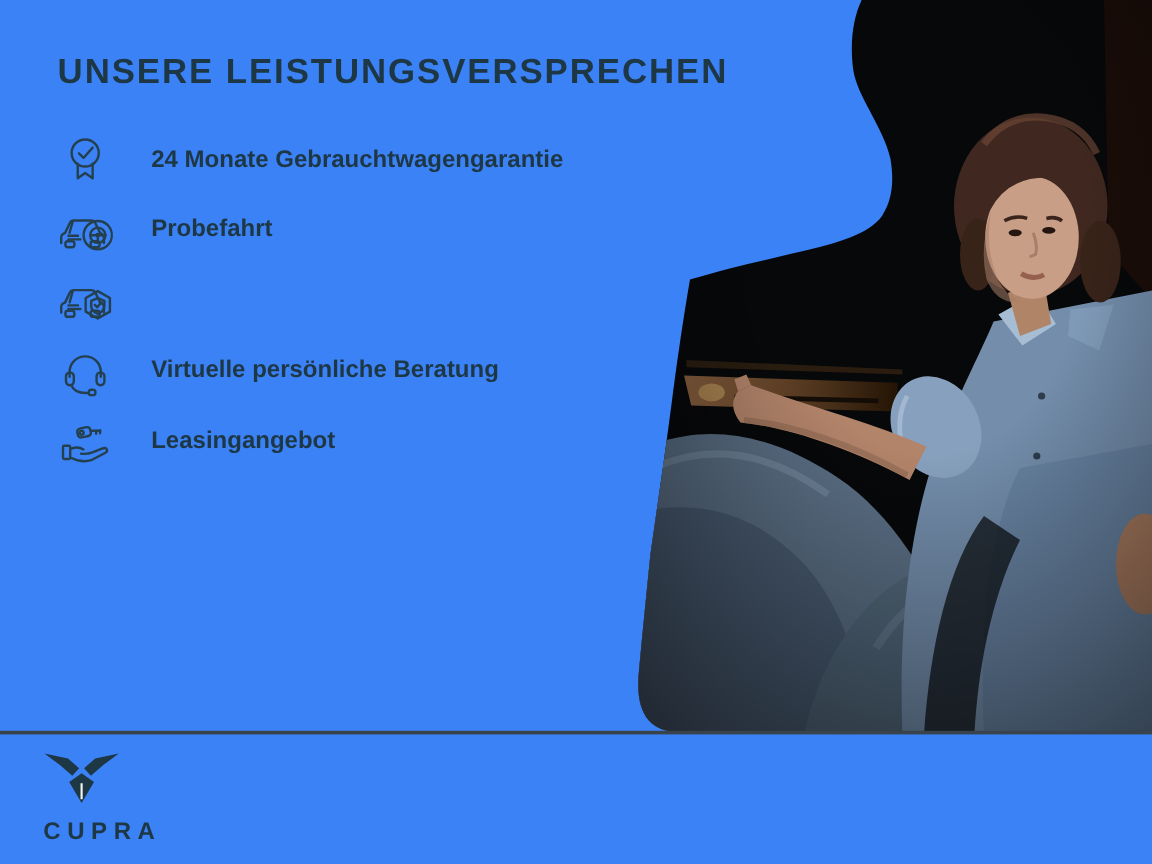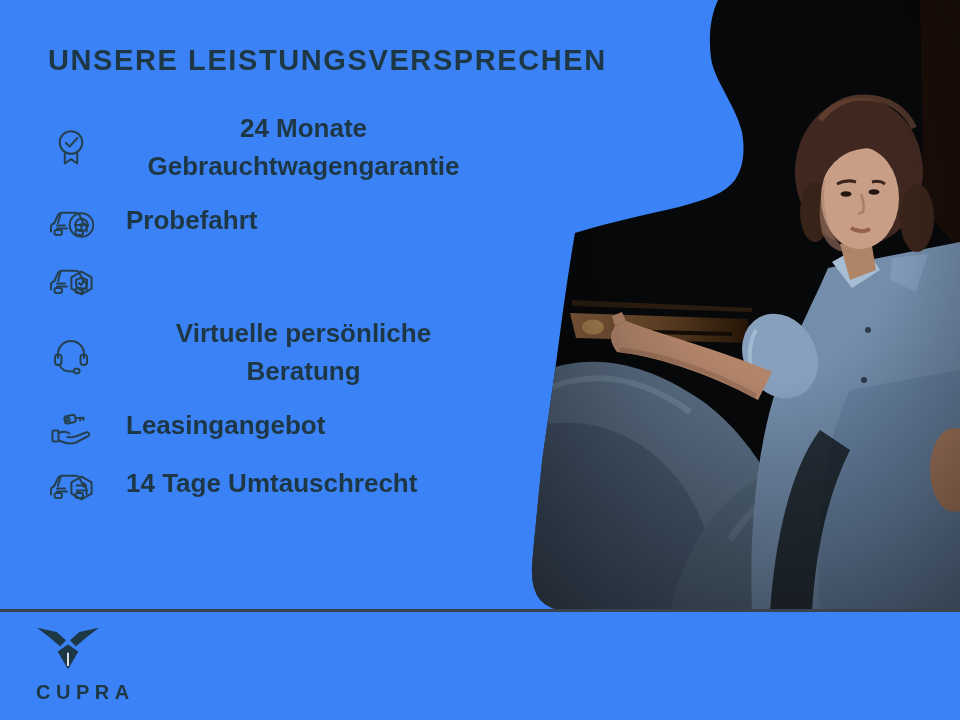--- a/index.html
+++ b/index.html
@@ -13,21 +13,21 @@
     font-size:29px;font-weight:bold;letter-spacing:1.6px;
   }
   .promises{
     position:absolute;left:48px;top:110px;width:450px;
     display:flex;flex-direction:column;gap:12.5px;
   }
   .promise-row{display:flex;align-items:center;min-height:46px;}
   .promise-icon{flex:0 0 50px;width:50px;height:46px;display:flex;align-items:center;}
   .promise-icon svg{width:46px;height:46px;display:block;}
   .promise-label{
-    margin-left:28px;font-size:26px;font-weight:bold;line-height:1.45;
+    margin-left:28px;font-size:20px;font-weight:bold;line-height:1.45;
     max-width:355px;white-space:pre-line;text-align:center;
   }
   .photo{position:absolute;left:520px;top:0;width:440px;height:612px;}
   .divider{position:absolute;left:0;top:609px;width:960px;height:3px;background:#39434b;}
   .footer-brand{position:absolute;left:36px;top:622px;width:124px;text-align:left;}
   .brand-logo svg{width:64px;height:52px;display:inline-block;}
   .brand-wordmark{margin-top:3px;font-size:20px;font-weight:bold;letter-spacing:5.5px;}
   .approved{
     position:absolute;right:35px;top:672px;
     font-size:22px;font-weight:bold;letter-spacing:4.5px;
@@ -99,33 +99,20 @@
     <path fill="none" stroke="#24404f" stroke-width="2" stroke-linecap="round" stroke-linejoin="round" d="M11,30 Q17,27.5 21.5,30.5"></path>
     <g transform="rotate(-12 22 16)">
       <rect fill="none" stroke="#24404f" stroke-width="2" stroke-linecap="round" stroke-linejoin="round" x="16.5" y="12.5" width="11" height="7.5" rx="2.6"></rect>
       <circle fill="none" stroke="#24404f" stroke-width="2" stroke-linecap="round" stroke-linejoin="round" cx="20" cy="16.2" r="1.6"></circle>
       <path fill="none" stroke="#24404f" stroke-width="2" stroke-linecap="round" stroke-linejoin="round" d="M27.5,16.2 l8,1.4 M32.3,16.9 l-.7,2.6 M35.5,17.4 l-.6,2.4"></path>
     </g>
           </svg>
         </span>
         <span class="promise-label">Leasingangebot</span>
       </div>
-      <div class="promise-row">
-        <span class="promise-icon">
-          <svg viewBox="0 0 46 46" xmlns="http://www.w3.org/2000/svg">
-            <path fill="none" stroke="#24404f" stroke-width="2" stroke-linecap="round" stroke-linejoin="round" d="M3,33.5 V29 Q3,26 6.2,25.2 L10.2,16.8 Q11.2,14.8 13.6,14.8 H28 Q30.4,14.8 31.4,16.8 L35.4,25.2 Q38.6,26 38.6,29 V33.5"></path>
-  <rect fill="none" stroke="#24404f" stroke-width="2" stroke-linecap="round" stroke-linejoin="round" x="6.5" y="32" width="7.5" height="5" rx="2"></rect>
-  <rect fill="none" stroke="#24404f" stroke-width="2" stroke-linecap="round" stroke-linejoin="round" x="27.5" y="32" width="7.5" height="5" rx="2"></rect>
-  <path fill="none" stroke="#24404f" stroke-width="2" stroke-linecap="round" stroke-linejoin="round" d="M12.5,16 L10,25 M9,27.5 h8 M9,30.5 h10"></path>
-            <polygon fill="none" stroke="#24404f" stroke-width="2" stroke-linecap="round" stroke-linejoin="round" points="33.5,15.6 43.6,21.3 43.6,32.7 33.5,38.4 23.4,32.7 23.4,21.3"></polygon>
-            <path fill="none" stroke="#24404f" stroke-width="2" stroke-linecap="round" stroke-linejoin="round" d="M28.5,24.6 H38.2 M35.6,22 L38.3,24.7 M38.5,29.4 H28.8 M31.5,32.1 L28.8,29.4"></path>
-          </svg>
-        </span>
-        <span class="promise-label">14 Tage Umtauschrecht</span>
-      </div>
     </div>
 
   <svg class="photo" viewBox="0 0 440 612" role="img" aria-label="Frau sitzt auf der Rückbank eines Fahrzeugs">
     <defs>
       <clipPath id="pc">
         <path d="M198,0 C191,15 188,35 191,58 C194,80 216,106 222,132 C225,150 224,166 215,180
                  C196,206 138,208 55,233 C50,262 45,296 41,326 C36,366 28,420 22,462
                  C18,502 14,542 12,566 Q10,610 46,610 L440,610 L440,0 Z"></path>
       </clipPath>
       <linearGradient id="wood" x1="0" y1="0" x2="1" y2="0">

